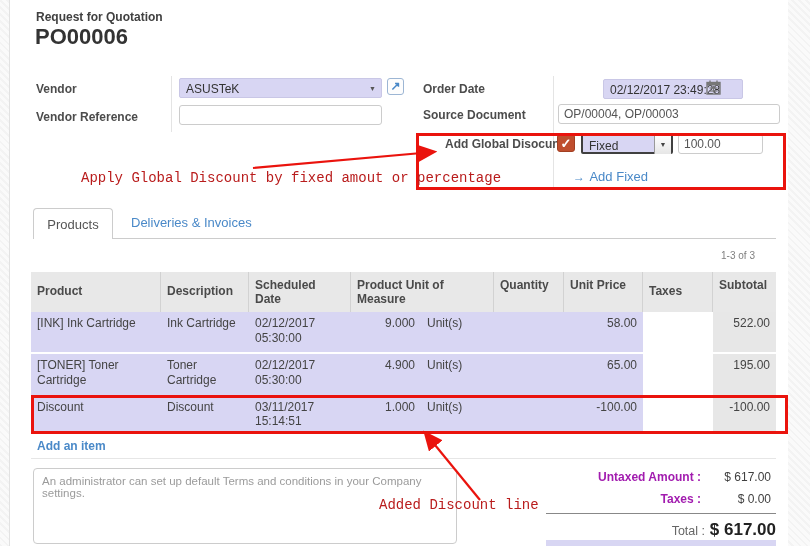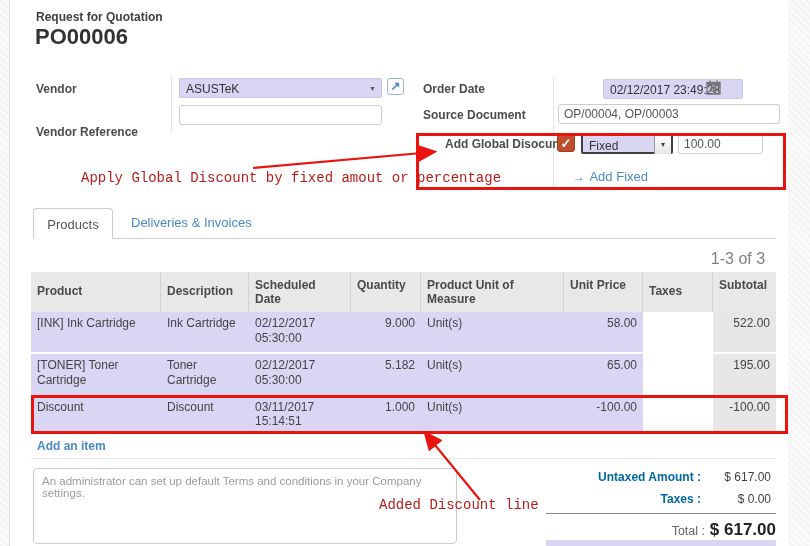--- a/index.html
+++ b/index.html
@@ -24,35 +24,35 @@
   .select { border:2px solid #404040; border-radius:2px; height:20px; font-size:12px; color:#333; }
   .select .sel-txt { position:absolute; left:6px; top:3px; }
   .select .sel-btn { position:absolute; right:0; top:0; width:17px; height:18px;
     background:linear-gradient(#fefefe,#e6e6e6); border-left:1px solid #999;
     font-size:7px; color:#444; text-align:center; line-height:18px; }
   .link { color:#4a89c8; font-size:12px; cursor:pointer; }
   .tab-active { left:23px; top:208px; width:80px; height:31px; background:#fff; border:1px solid #ccc; border-bottom:none;
     border-radius:4px 4px 0 0; color:#555; font-size:13px; display:flex; align-items:center; justify-content:center; z-index:3; }
   .tab-line { left:23px; top:238px; width:743px; height:1px; background:#ccc; z-index:1; }
   .tab-inactive { left:121px; top:215px; font-size:13px; z-index:2; }
-  .pager { left:690px; top:250px; width:76px; font-size:16px; color:#808080; text-align:center; }
+  .pager { left:690px; top:250px; width:76px; font-size:10px; color:#808080; text-align:center; }
   .thead { left:21px; top:272px; width:745px; height:40px; background:#e8e8e8; display:flex; z-index:0; }
   .th { font-weight:bold; color:#4a4a4a; font-size:12px; padding:12px 6px 14px 6px; border-right:1px solid #d2d2d2; overflow:hidden; }
   .th:last-child { border-right:none; }
   .trow { display:flex; width:745px; margin-bottom:2px; }
   .td { font-size:12px; color:#444; line-height:15px; padding:4px 6px 0 6px; overflow:hidden; }
   .td.num { text-align:right; }
   .td.purple { background:#d8d6f3; }
   .td.gray { background:#e7e7e7; }
   .c0{width:130px}.c1{width:88px}.c2{width:102px}.c3{width:70px}.c4{width:143px}.c5{width:79px}.c6{width:70px}.c7{width:63px}
   .add-item { left:27px; top:439px; font-weight:bold; font-size:12px; z-index:2; }
   .list-end { left:21px; top:458px; width:745px; height:1px; background:#e6e6e6; }
   .note-box { left:23px; top:468px; width:424px; height:76px; border:1px solid #ccc; border-radius:4px;
     font-size:11.5px; color:#9b9b9b; padding:6px 8px; }
-  .tot-label { text-align:right; font-weight:bold; color:#0369a1; font-size:12px; }
+  .tot-label { text-align:right; font-weight:bold; color:#a21caf; font-size:12px; }
   .tot-val { text-align:right; color:#404040; font-size:12px; }
   .tot-line { left:536px; top:513px; width:230px; height:1px; background:#888; }
   .total-label { left:620px; top:524px; width:75px; text-align:right; font-size:12.5px; color:#666; }
   .total-value { left:640px; top:520px; width:126px; text-align:right; font-size:17px; font-weight:bold; color:#222; }
   .cut-strip { left:536px; top:540px; width:230px; height:6px; background:#d8d6f3; }
   .anno-box { border:3px solid #ea130d; z-index:6; pointer-events:none; background:transparent; }
   .anno-text { font-family:Liberation Mono, monospace; color:#b91c1c; font-size:14px; z-index:6; }
   .overlay { position:absolute; left:0; top:0; width:810px; height:546px; z-index:7; pointer-events:none; }
   .cal-icon { width:15px; height:15px; }
 </style>
@@ -66,21 +66,21 @@
 
   <div class="abs label" style="left:26px;top:82px;">Vendor</div>
   <div class="abs vsep" style="left:161px;top:76px;height:56px;"></div>
   <div class="abs hl field-ro" style="left:169px;top:78px;width:203px;">
     <span>ASUSTeK</span>
     <span class="caret">▼</span>
   </div>
   <div class="abs ext-btn" style="left:377px;top:78px;">
     <span>↗</span>
   </div>
-  <div class="abs label" style="left:26px;top:125px;">Vendor Reference</div>
+  <div class="abs label" style="left:26px;top:110px;">Vendor Reference</div>
   <input class="abs txt" style="left: 169px; top: 105px; width: 203px;" value="">
 
   <div class="abs label" style="left:413px;top:82px;">Order Date</div>
   <div class="abs vsep" style="left:543px;top:76px;height:114px;"></div>
   <div class="abs hl field-ro" style="left:549px;top:79px;width:140px;margin-left:44px;">
     <span>02/12/2017 23:49:28</span>
   </div>
   <span class="abs" style="left:696px;top:80px;">
     <svg class="cal-icon" viewBox="0 0 15 15">
         <rect x="1" y="2.5" width="13" height="11.5" fill="none" stroke="#777" stroke-width="1.4"></rect>
@@ -115,43 +115,43 @@
     <span>Products</span>
   </div>
   <div class="abs tab-inactive link">Deliveries &amp; Invoices</div>
 
   <div class="abs pager">1-3 of 3</div>
 
   <div class="abs thead">
     <div class="th c0">Product</div>
     <div class="th c1">Description</div>
     <div class="th c2" style="padding-top:6px;">Scheduled Date</div>
+    <div class="th c4" style="padding-top:6px;">Product Unit of Measure</div>
     <div class="th c3" style="padding-top:6px;">Quantity</div>
-    <div class="th c4" style="padding-top:6px;">Product Unit of Measure</div>
     <div class="th c5" style="padding-top:6px;">Unit Price</div>
     <div class="th c6">Taxes</div>
     <div class="th c7" style="padding-top:6px;">Subtotal</div>
   </div>
 
   <div class="abs" style="left:21px;top:312px;">
     <div class="trow" style="height:40px;">
       <div class="td purple c0">[INK] Ink Cartridge</div>
       <div class="td purple c1">Ink Cartridge</div>
       <div class="td purple c2">02/12/2017 05:30:00</div>
       <div class="td purple c3 num">9.000</div>
       <div class="td purple c4">Unit(s)</div>
       <div class="td purple c5 num">58.00</div>
       <div class="td c6"></div>
       <div class="td gray c7 num">522.00</div>
     </div>
     <div class="trow" style="height:42px;">
       <div class="td purple c0">[TONER] Toner Cartridge</div>
       <div class="td purple c1">Toner Cartridge</div>
       <div class="td purple c2">02/12/2017 05:30:00</div>
-      <div class="td purple c3 num">5.182</div>
+      <div class="td purple c3 num">4.900</div>
       <div class="td purple c4">Unit(s)</div>
       <div class="td purple c5 num">65.00</div>
       <div class="td c6"></div>
       <div class="td gray c7 num">195.00</div>
     </div>
     <div class="trow" style="height:33px;margin-top:2px;">
       <div class="td purple c0" style="padding-top:2px;line-height:14px;">Discount</div>
       <div class="td purple c1" style="padding-top:2px;line-height:14px;">Discount</div>
       <div class="td purple c2" style="padding-top:2px;line-height:14px;">03/11/2017 15:14:51</div>
       <div class="td purple c3 num" style="padding-top:2px;">1.000</div>

